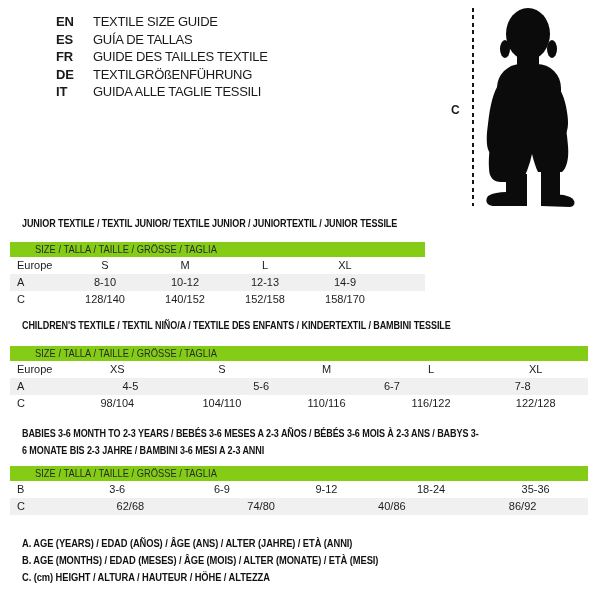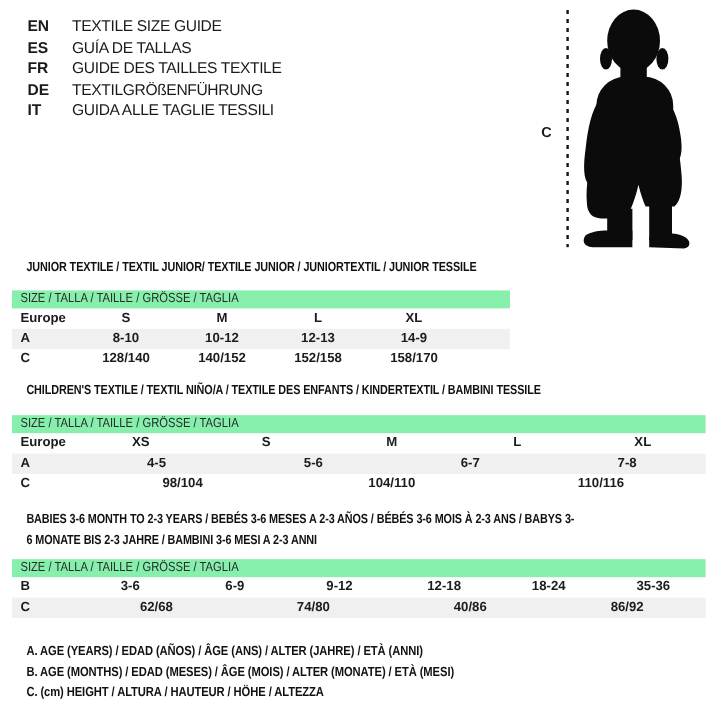--- a/index.html
+++ b/index.html
@@ -3,21 +3,21 @@
 <meta charset="utf-8">
 <style>
   html,body { margin:0; padding:0; background:#fff; }
   .page {
     position:relative; width:600px; height:600px; background:#ffffff;
     font-family:"Liberation Sans", sans-serif; color:#1a1a1a; overflow:hidden;
   }
 
   
   .langs { position:absolute; left:23px; top:13px; }
-  .lang-row { display:flex; height:17.5px; line-height:17.5px; }
+  .lang-row { display:flex; height:17.5px; line-height:17.5px;margin-left:33px; }
   .lang-code { width:37px; font-size:13px; font-weight:bold; letter-spacing:-.2px; }
   .lang-text { font-size:13px; font-weight:normal; letter-spacing:-.3px; white-space:nowrap; }
 
   
   .measure-line {
     position:absolute; left:472px; top:8px; width:2px; height:198px;
     background:repeating-linear-gradient(to bottom,#151515 0 4px,transparent 4px 7.5px);
   }
   .measure-label {
     position:absolute; left:451px; top:103px; font-size:12px; font-weight:bold;
@@ -33,25 +33,25 @@
   .t1-title { top:217px; }
   .t2-title { top:319px; }
   .t3-title { top:425px; }
 
   
   .sizetable { position:absolute; left:10px; }
   .tbl-junior   { top:242px; width:415px; }
   .tbl-children { top:346px; width:578px; }
   .tbl-babies   { top:466px; width:578px; }
   .band {
-    height:15px; line-height:15px; background:#86efac; padding-left:7px;
+    height:15px; line-height:15px; background:#84cc16; padding-left:25px;
     font-size:11px; color:#2a2a2a; overflow:hidden;text-decoration:underline;
   }
   .band span { display:inline-block; transform:scaleX(.85); transform-origin:left center; white-space:nowrap; }
-  .trow { display:flex; height:17px; line-height:17px; font-size:11px; color:#1c1c1c;font-weight:bold; }
+  .trow { display:flex; height:17px; line-height:17px; font-size:11px; color:#1c1c1c; }
   .trow.alt { background:#f0f0f0; }
   .trow .lab { flex:0 0 55px; padding-left:7px; box-sizing:border-box; }
   .trow .val { flex:1 1 0; text-align:center; }
   .tbl-junior .trow .val { flex:0 0 80px; }
   .tbl-junior .trow::after { content:""; flex:1 1 auto; }
 
   
   .footnote {
     position:absolute; left:22px; font-size:11px; font-weight:bold; letter-spacing:-.1px;
     white-space:nowrap; transform:scaleX(.85); transform-origin:left top; color:#111;
@@ -152,36 +152,37 @@
           <div class="val">4-5</div>
           <div class="val">5-6</div>
           <div class="val">6-7</div>
           <div class="val">7-8</div>
         </div>
         <div class="trow">
           <div class="lab">C</div>
           <div class="val">98/104</div>
           <div class="val">104/110</div>
           <div class="val">110/116</div>
+          <div class="val">116/122</div>
+          <div class="val">122/128</div>
         </div>
       </div>
   </div>
 
   <div class="sec-title wrap t3-title">BABIES 3-6 MONTH TO 2-3 YEARS / BEBÉS 3-6 MESES A 2-3 AÑOS / BÉBÉS 3-6 MOIS À 2-3 ANS / BABYS 3-6 MONATE BIS 2-3 JAHRE / BAMBINI 3-6 MESI A 2-3 ANNI</div>
   <div class="sizetable tbl-babies">
     <div class="band">
       <span>SIZE / TALLA / TAILLE / GRÖSSE / TAGLIA</span>
     </div>
     <div>
         <div class="trow">
           <div class="lab">B</div>
           <div class="val">3-6</div>
           <div class="val">6-9</div>
           <div class="val">9-12</div>
-          <div class="val">12-18</div>
           <div class="val">18-24</div>
           <div class="val">35-36</div>
         </div>
         <div class="trow alt">
           <div class="lab">C</div>
           <div class="val">62/68</div>
           <div class="val">74/80</div>
           <div class="val">40/86</div>
           <div class="val">86/92</div>
         </div>

